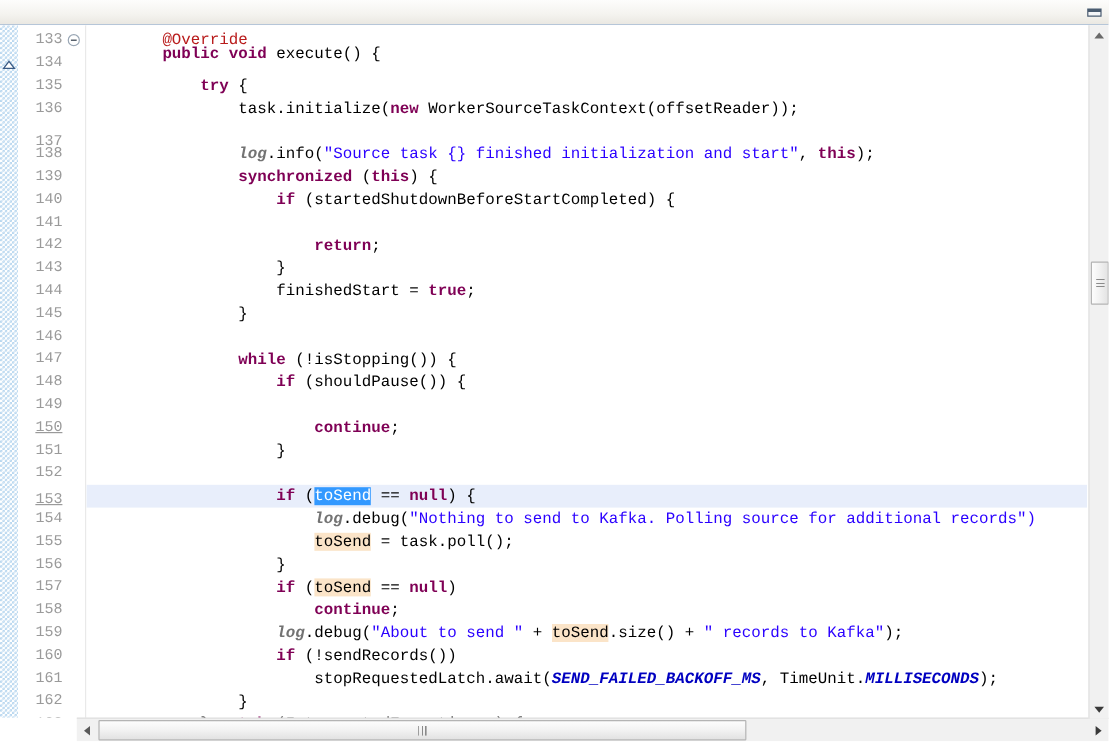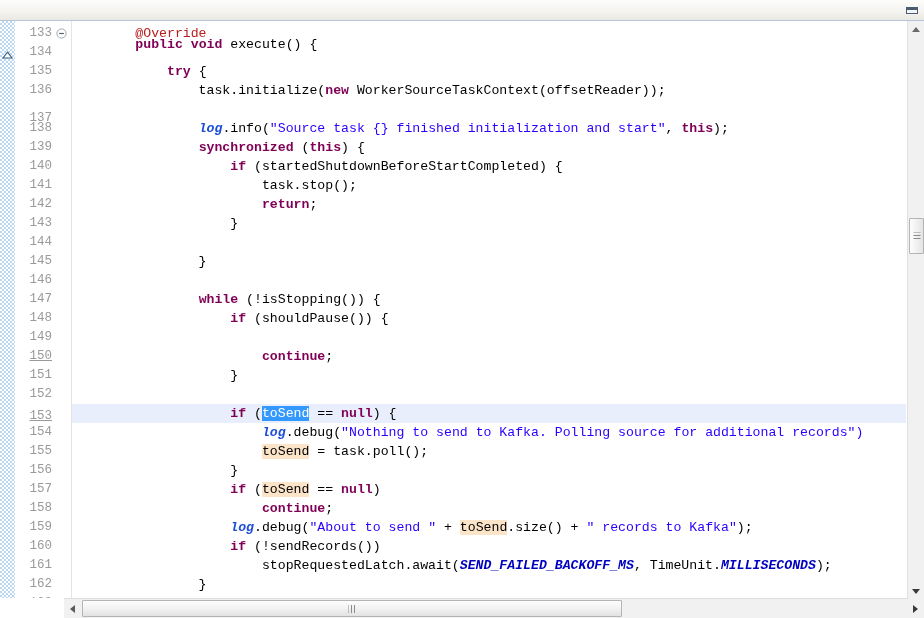--- a/index.html
+++ b/index.html
@@ -166,21 +166,21 @@
   }
   .line-hl-gutter {
     position: absolute;
     left: 16px; width: 56px; height: 19px;
     background: #e8eefb;
   }
 
   
   .kw   { color: #7f0055; font-weight: bold; }
   .str  { color: #2a00ff; }
-  .fld  { color: #1d4ed8; font-weight: bold; font-style: italic; }
+  .fld  { color: #737373; font-weight: bold; font-style: italic; }
   .sfin { color: #0000c0; font-weight: bold; font-style: italic; }
   .anno { color: #b91c1c; }
   .plain{ color: #000000; }
 
   
   .occ  { background: #fbe4c8; }
   
   .sel  { background: #3399ff; color: #ffffff; }
 
   
@@ -333,23 +333,23 @@
       </div>
     <div class="gutter-sep"></div>
     <div class="code" id="code">
         <div class="line" style="top: 3px;"><span class="plain">        </span><span class="anno">@Override</span></div>
         <div class="line" style="top: 14px;"><span class="plain">        </span><span class="kw">public</span><span class="plain"> </span><span class="kw">void</span><span class="plain"> execute() {</span></div>
         <div class="line" style="top: 41px;"><span class="plain">            </span><span class="kw">try</span><span class="plain"> {</span></div>
         <div class="line" style="top: 60px;"><span class="plain">                task.initialize(</span><span class="kw">new</span><span class="plain"> WorkerSourceTaskContext(offsetReader));</span></div>
         <div class="line" style="top: 98px;"><span class="plain">                </span><span class="fld">log</span><span class="plain">.info(</span><span class="str">"Source task {} finished initialization and start"</span><span class="plain">, </span><span class="kw">this</span><span class="plain">);</span></div>
         <div class="line" style="top: 117px;"><span class="plain">                </span><span class="kw">synchronized</span><span class="plain"> (</span><span class="kw">this</span><span class="plain">) {</span></div>
         <div class="line" style="top: 136px;"><span class="plain">                    </span><span class="kw">if</span><span class="plain"> (startedShutdownBeforeStartCompleted) {</span></div>
-        <div class="line" style="top: 155px;"><span class="plain">                        task.stop();</span></div>
         <div class="line" style="top: 174px;"><span class="plain">                        </span><span class="kw">return</span><span class="plain">;</span></div>
         <div class="line" style="top: 193px;"><span class="plain">                    }</span></div>
+        <div class="line" style="top: 212px;"><span class="plain">                    finishedStart = </span><span class="kw">true</span><span class="plain">;</span></div>
         <div class="line" style="top: 231px;"><span class="plain">                }</span></div>
         <div class="line" style="top: 250px;"></div>
         <div class="line" style="top: 269px;"><span class="plain">                </span><span class="kw">while</span><span class="plain"> (!isStopping()) {</span></div>
         <div class="line" style="top: 288px;"><span class="plain">                    </span><span class="kw">if</span><span class="plain"> (shouldPause()) {</span></div>
         <div class="line" style="top: 326px;"><span class="plain">                        </span><span class="kw">continue</span><span class="plain">;</span></div>
         <div class="line" style="top: 345px;"><span class="plain">                    }</span></div>
         <div class="line" style="top: 364px;"></div>
         <div class="line-hl" style="top: 383px;"></div>
         <div class="line" style="top: 383px;"><span class="plain">                    </span><span class="kw">if</span><span class="plain"> (</span><span class="sel">toSend</span><span class="plain"> == </span><span class="kw">null</span><span class="plain">) {</span></div>
         <div class="line" style="top: 402px;"><span class="plain">                        </span><span class="fld">log</span><span class="plain">.debug(</span><span class="str">"Nothing to send to Kafka. Polling source for additional records")</span></div>

